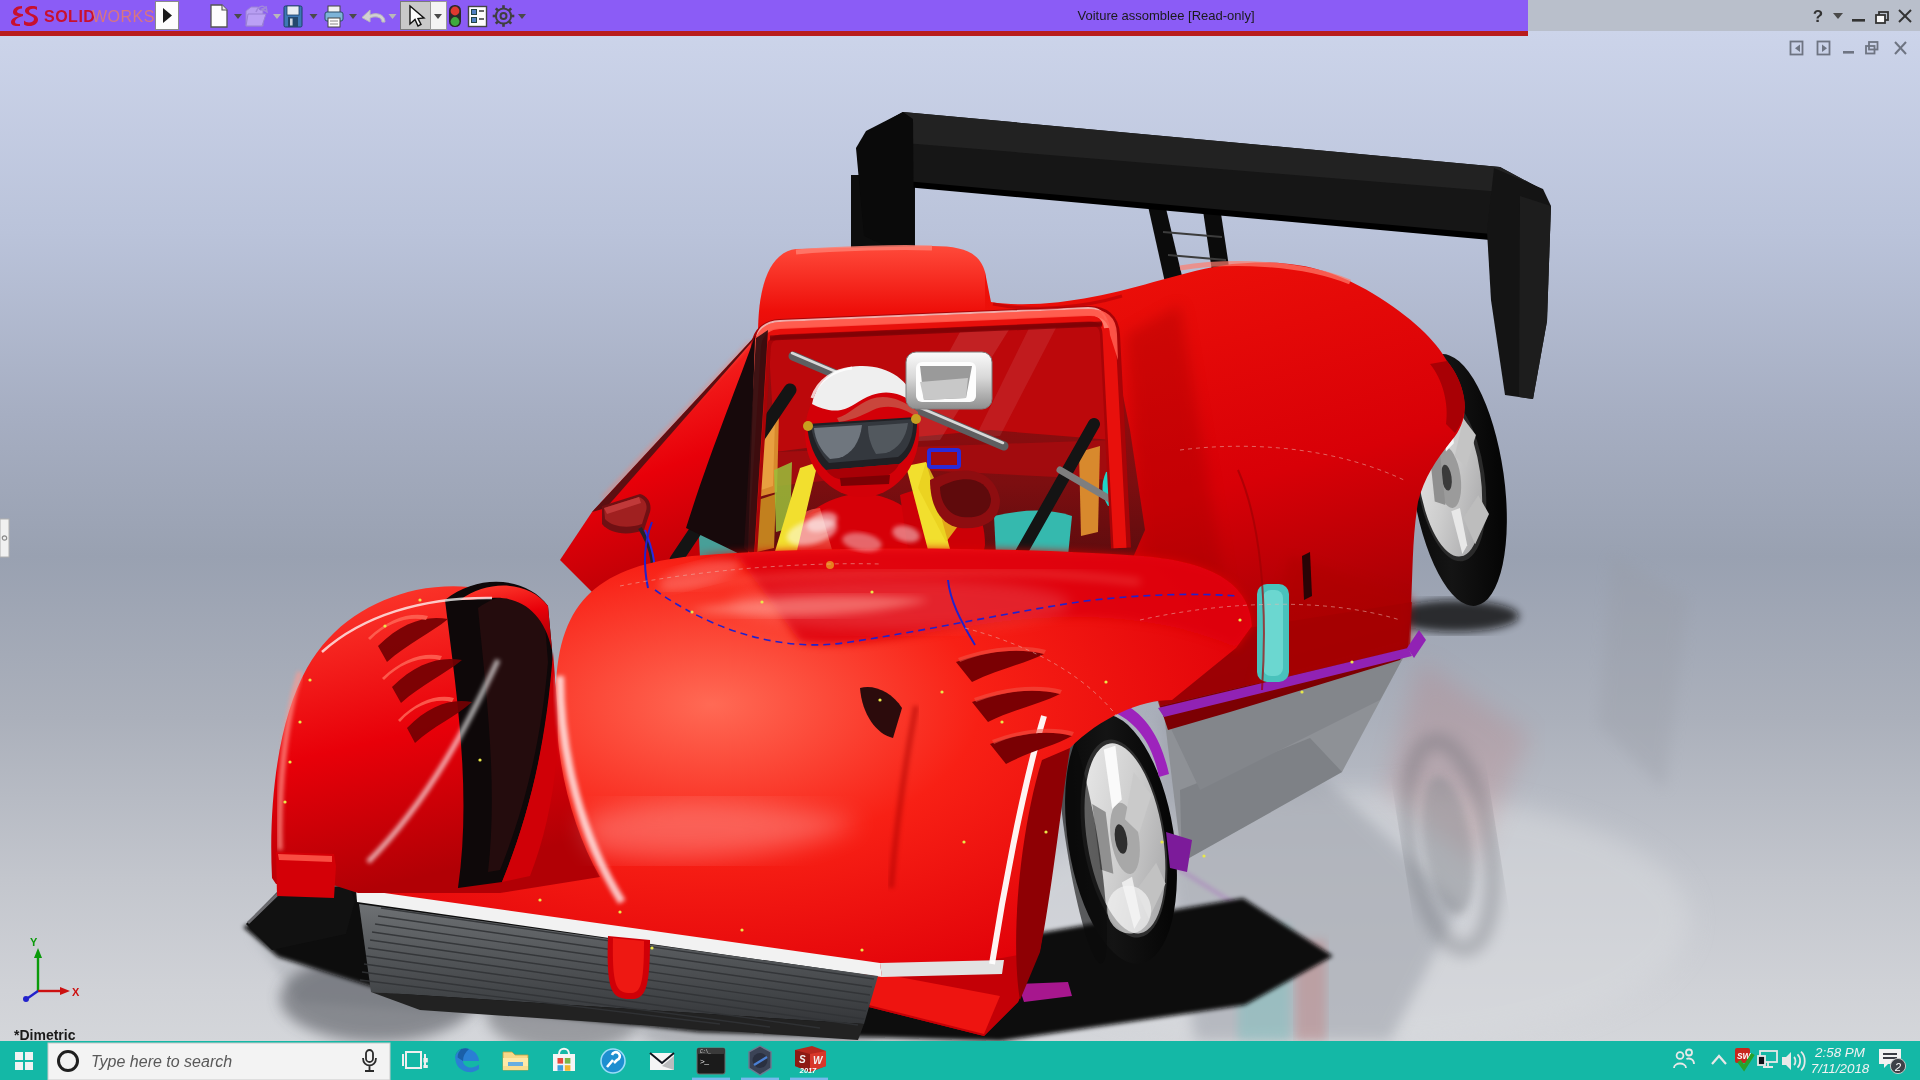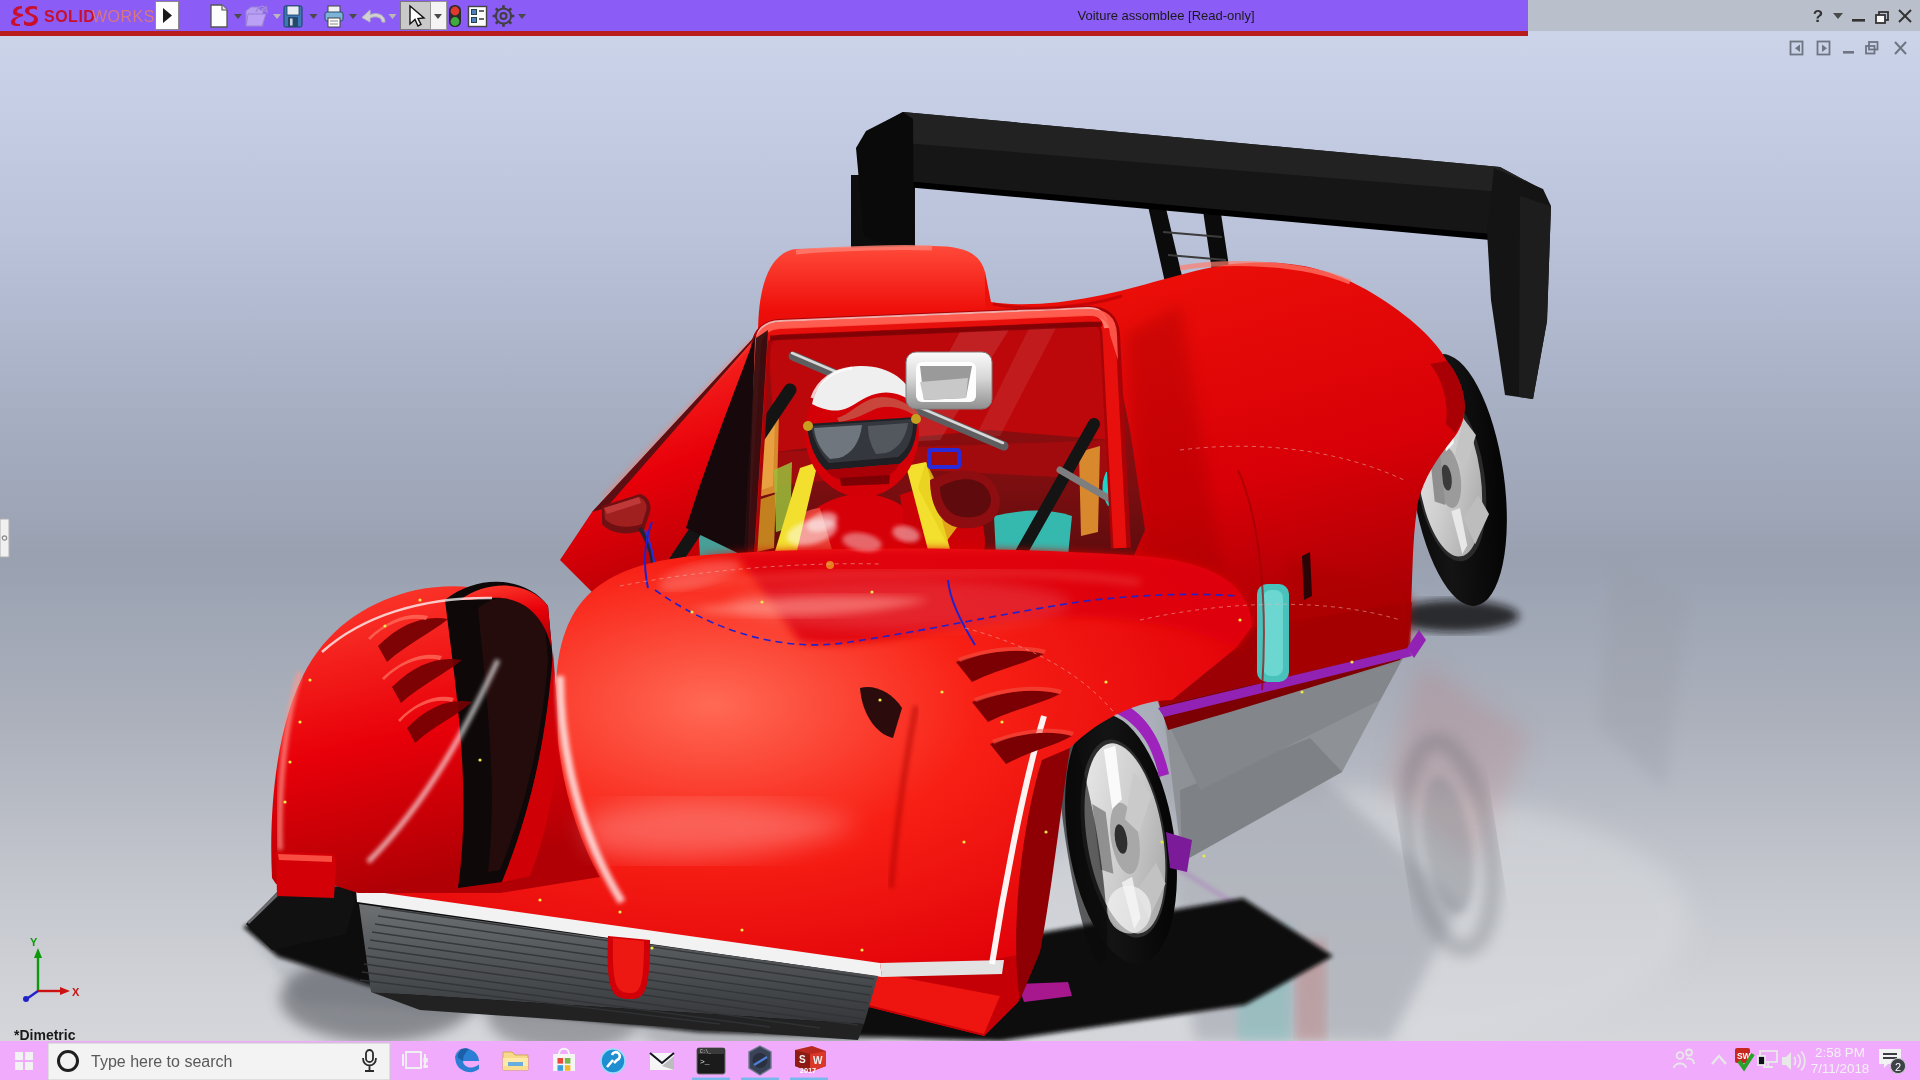--- a/index.html
+++ b/index.html
@@ -1,19 +1,19 @@
 <!DOCTYPE html>
 <html><head>
 <meta charset="utf-8">
 <style>
 html,body{margin:0;padding:0;width:1920px;height:1080px;overflow:hidden;background:#b9bfcb;font-family:"Liberation Sans",sans-serif;}
 #stage{position:absolute;left:0;top:0;width:1920px;height:1080px;}
 #scene{position:absolute;left:0;top:0;}
 #toolbar{position:absolute;left:0;top:0;width:1528px;height:31px;background:#8b5cf6;border-bottom:5px solid #b91c1c;z-index:10;}
-#taskbar{position:absolute;left:0;top:1041px;width:1920px;height:39px;background:#f0abfc;z-index:10;}
+#taskbar{position:absolute;left:0;top:1041px;width:1920px;height:39px;background:#14b8a6;z-index:10;font-style:italic;}
 </style>
 </head>
 <body>
 <div id="stage">
   <svg id="scene" width="1920" height="1080" viewBox="0 0 1920 1080">
     <defs>
       <linearGradient id="bgGrad" x1="0" y1="0" x2="0" y2="1">
         <stop offset="0" stop-color="#ccd4ea"></stop>
         <stop offset="0.2" stop-color="#bac3da"></stop>
         <stop offset="0.38" stop-color="#a6aec2"></stop>

